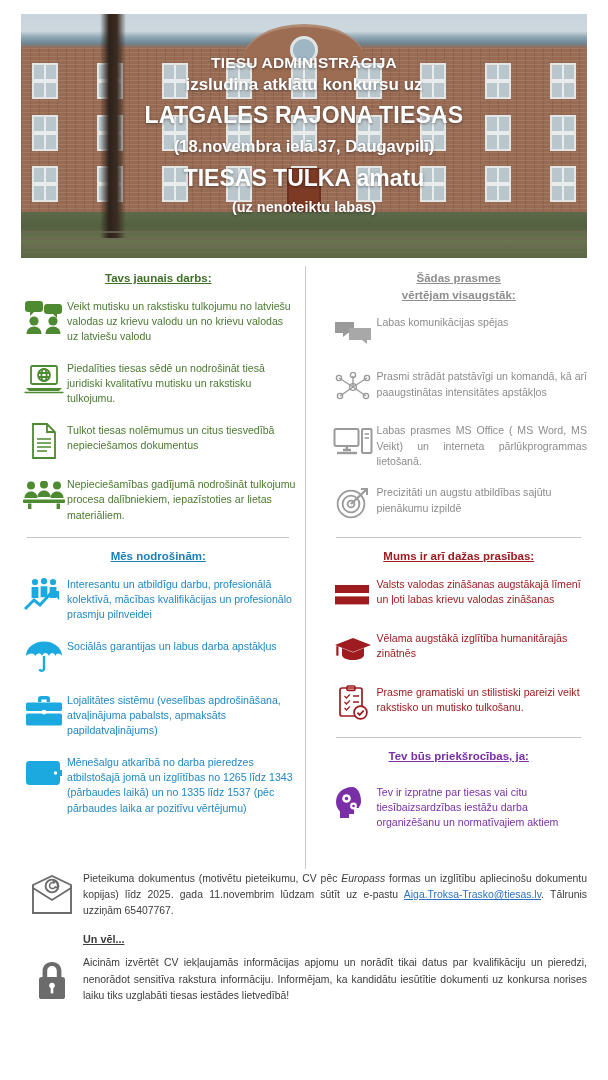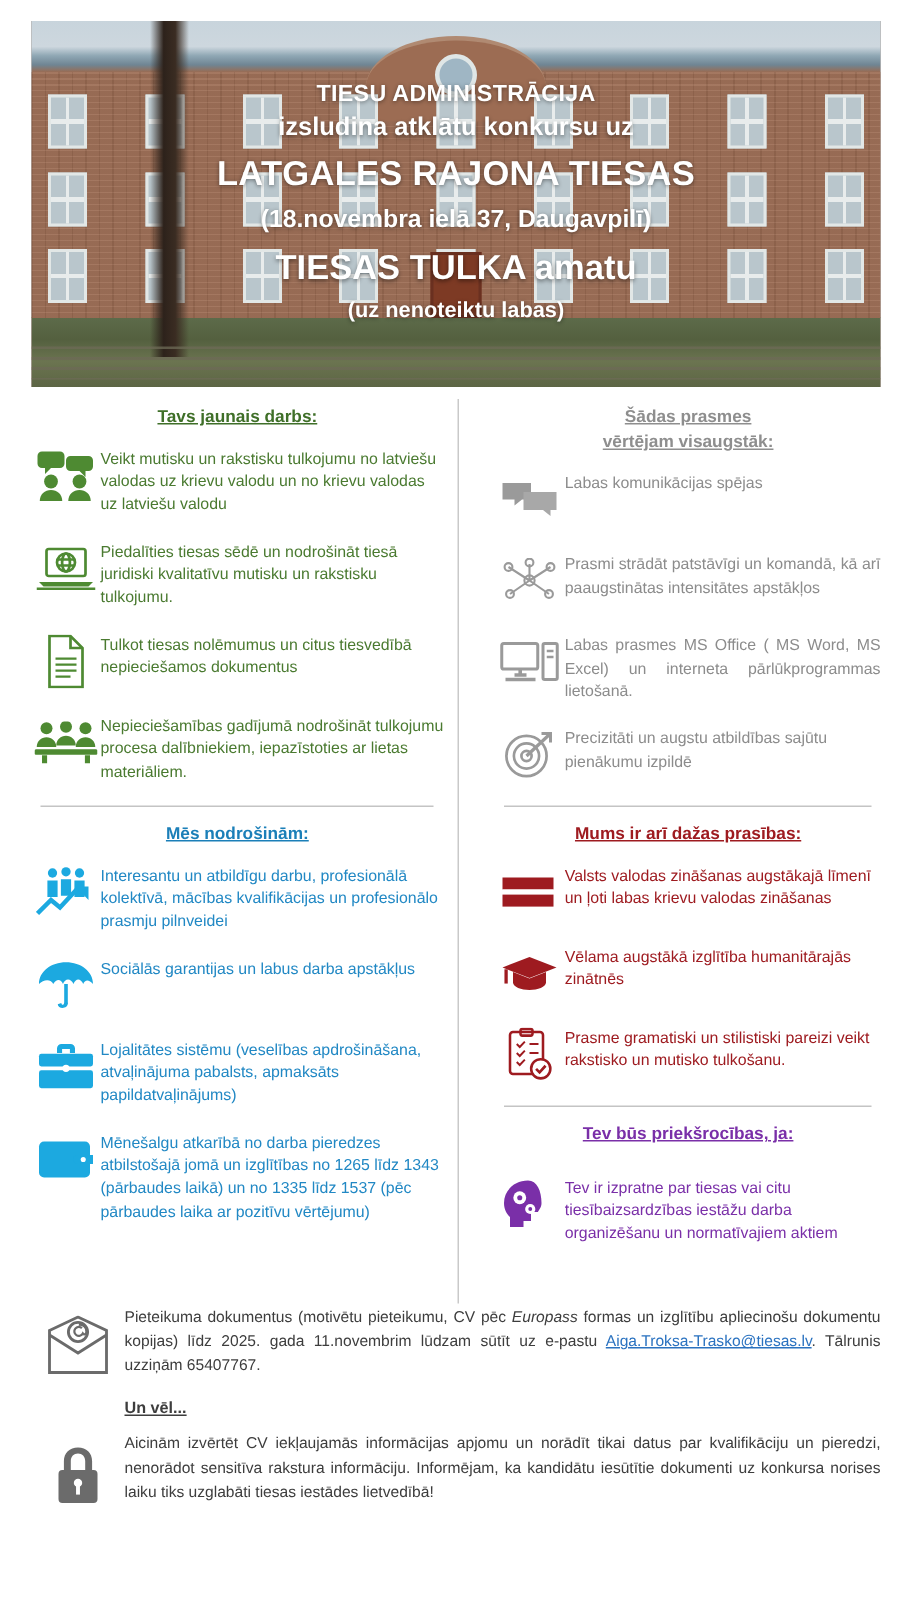--- a/index.html
+++ b/index.html
@@ -15,21 +15,21 @@
     overflow: hidden;
     position: relative;
   }
 
   
   .hero {
     position: relative;
     margin: 14px 21px 0 21px;
     height: 244px;
     overflow: hidden;
-    background: #737373;
+    background: #000000;
   }
   .hero-photo {
     position: absolute;
     inset: 0;
     background:
       
       linear-gradient(to bottom,
         rgba(0,0,0,0) 0%, rgba(0,0,0,0) 81%,
         #5d6b4a 81%, #54603f 87%, #6b7450 93%, #5c6544 100%),
       
@@ -241,21 +241,21 @@
   .red   .item-txt  { color: #9e1b20; }
   .purple .sec-title { color: #7a2fa8; }
   .purple .item-txt  { color: #7a2fa8; }
 
   
   .footer {
     margin: 2px 21px 0 21px;
   }
   .foot-row {
     display: flex;
-    align-items: flex-end;
+    align-items: center;
   }
   .foot-ico {
     flex: 0 0 62px;
     display: flex;
     justify-content: center;
     padding-top: 2px;
   }
   .foot-txt {
     flex: 1;
     font-size: 10.4px;
@@ -488,21 +488,21 @@
       <div class="item">
         <div class="item-ico">
           <svg width="40" height="30" viewBox="0 0 40 30" fill="none" stroke="#9a9a9a" stroke-width="2">
             <rect x="1.5" y="3" width="24" height="17" rx="1.4"></rect>
             <path d="M10 24h8M13.8 20v4" stroke-width="2.4"></path>
             <path d="M4 27h20" stroke-width="2.4"></path>
             <rect x="29" y="3" width="9.5" height="24" rx="1.2"></rect>
             <path d="M31.5 8h4.5M31.5 12h4.5" stroke-width="1.6"></path>
           </svg>
         </div>
-        <div class="item-txt justify">Labas prasmes MS Office ( MS Word, MS Excel) un interneta pārlūkprogrammas lietošanā.</div>
+        <div class="item-txt justify">Labas prasmes MS Office ( MS Word, MS Veikt) un interneta pārlūkprogrammas lietošanā.</div>
       </div>
 
       <div class="item">
         <div class="item-ico">
           <svg width="34" height="32" viewBox="0 0 34 32" fill="none" stroke="#9a9a9a" stroke-width="1.8">
             <circle cx="15" cy="17" r="13.4"></circle>
             <circle cx="15" cy="17" r="8.4"></circle>
             <circle cx="15" cy="17" r="3.4"></circle>
             <path d="M15 17L31 2" stroke-width="2.2"></path>
             <path d="M25 2h6v6" stroke-width="2"></path>

